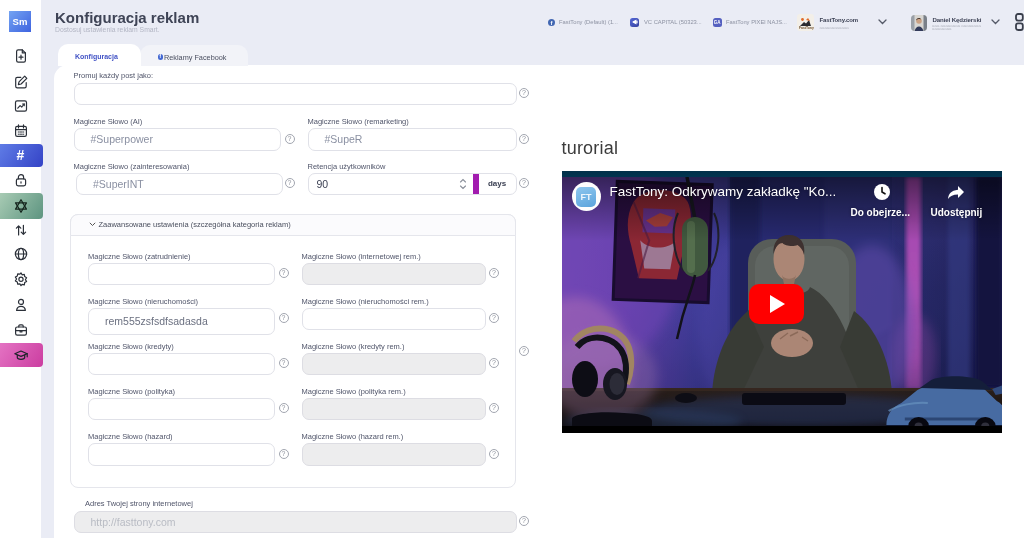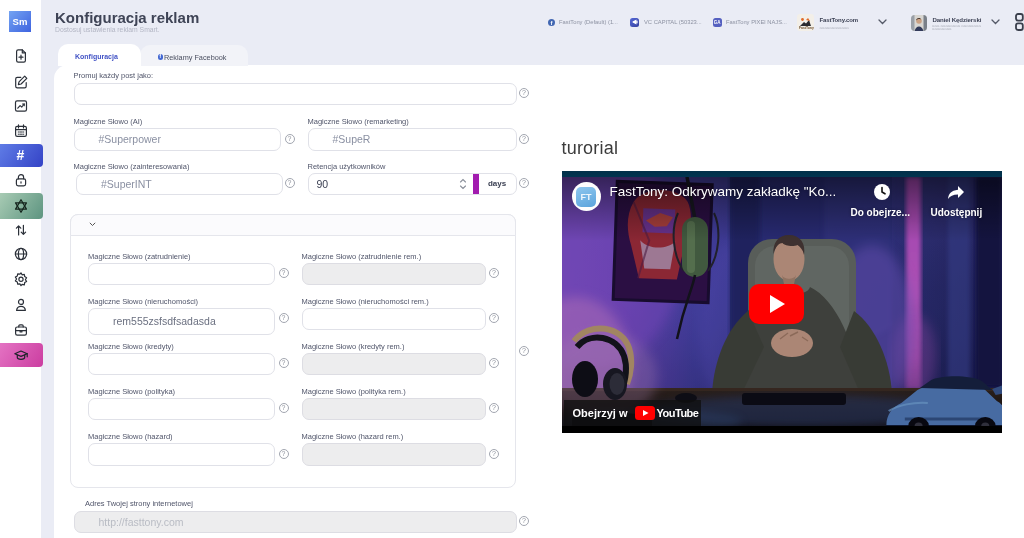--- a/index.html
+++ b/index.html
@@ -1,20 +1,20 @@
 <!DOCTYPE html>
 <html><head>
 <meta charset="utf-8">
 <style>
 *{margin:0;padding:0;box-sizing:border-box}
 html,body{width:1024px;height:538px;overflow:hidden}
 body{position:relative;background:#eaecf5;font-family:"Liberation Sans",sans-serif}
 .abs{position:absolute}
 .lbl{position:absolute;font-size:7.5px;color:#50556a;white-space:nowrap}
-.inp{position:absolute;background:#fff;border:1px solid #e0e1e8;border-radius:7px;font-size:10.5px;color:#8a90a2;display:flex;align-items:center;padding-left:24px;white-space:nowrap}
+.inp{position:absolute;background:#fff;border:1px solid #e0e1e8;border-radius:7px;font-size:10.5px;color:#8a90a2;display:flex;align-items:center;padding-left:16px;white-space:nowrap}
 .inp.dis{background:#ededee;border-color:#dddde3}
 .q{position:absolute;width:10px;height:10px;border:1px solid #a2a6b0;border-radius:50%;color:#8e929c;font-size:7px;line-height:8px;text-align:center;background:#fff}
 .sic{position:absolute;left:13px;width:16px;height:16px}
 svg{display:block}
 </style>
 </head>
 <body>
 
 <div class="abs" id="sidebar" style="left:0;top:0;width:41px;height:538px;background:#fff"></div>
 <div class="abs" style="left:9px;top:11px;width:22px;height:21px;border-radius:0;background:linear-gradient(135deg,#74a4f2,#3e63e0);color:#fff;font-size:9.5px;font-weight:bold;text-align:center;line-height:21px">Sm</div>
@@ -166,27 +166,28 @@
 </div>
 <div class="q" style="left:519px;top:178px">?</div>
 
 <div class="abs" style="left:69.5px;top:213.5px;width:446px;height:274px;border:1px solid #e5e6ec;border-radius:8px"></div>
 <div class="abs" style="left:69.5px;top:213.5px;width:446px;height:22px;background:#fbfbfd;border:1px solid #e5e6ec;border-radius:8px 8px 0 0;line-height:20px">
   <span style="position:absolute;left:18px;top:7px;width:6px;height:6px">
       <svg width="7" height="5" viewBox="0 0 7 5" fill="none" stroke="#555" stroke-width="1">
         <path d="M.8.8l2.7 2.7L6.2.8"></path>
       </svg>
     </span>
+  <span style="position:absolute;left:28px;font-size:7.5px;color:#4a4f5e">Zaawansowane ustawienia (szczegółna kategoria reklam)</span>
 </div>
 <div class="q" style="left:519px;top:346px">?</div>
 
 <div class="lbl" style="left:88px;top:251.5px">Magiczne Słowo (zatrudnienie)</div>
 <div class="inp" style="left:88px;top:262.5px;width:187px;height:22.5px"></div>
 <div class="q" style="left:278.5px;top:268px">?</div>
-<div class="lbl" style="left:301.5px;top:251.5px">Magiczne Słowo (zatrudnienie rem.)</div>
+<div class="lbl" style="left:301.5px;top:251.5px">Magiczne Słowo (internetowej rem.)</div>
 <div class="inp dis" style="left:301.5px;top:262.5px;width:184px;height:22.5px"></div>
 <div class="q" style="left:489px;top:268px">?</div>
 
 <div class="lbl" style="left:88px;top:296.5px">Magiczne Słowo (nieruchomości)</div>
 <div class="inp" style="left:88px;top:307.5px;width:187px;height:27px;color:#6b7080">rem555zsfsdfsadasda</div>
 <div class="q" style="left:278.5px;top:313px">?</div>
 <div class="lbl" style="left:301.5px;top:296.5px">Magiczne Słowo (nieruchomości rem.)</div>
 <div class="inp" style="left:301.5px;top:307.5px;width:184px;height:22.5px"></div>
 <div class="q" style="left:489px;top:313px">?</div>
 
@@ -354,23 +355,15 @@
   <div class="abs" style="left:289px;top:36px;font-size:10px;color:#fff;font-weight:bold;text-shadow:0 0 3px rgba(0,0,0,.4)">Do obejrze...</div>
 
   <svg class="abs" style="left:385px;top:14px" width="18" height="15" viewBox="0 0 18 15">
       <path d="M11 1l6 6-6 6V9.5C6 9.5 3 11 1 14c.5-5 3-8.5 10-9.2z" fill="#fff"></path>
     </svg>
   <div class="abs" style="left:369px;top:36px;font-size:10px;color:#fff;font-weight:bold;text-shadow:0 0 3px rgba(0,0,0,.4)">Udostępnij</div>
 
   <div class="abs" style="left:187px;top:113.5px;width:55px;height:40px;background:#f00;border-radius:10px"></div>
   <div class="abs" style="left:208px;top:124px;width:0;height:0;border-left:15px solid #fff;border-top:9px solid transparent;border-bottom:9px solid transparent"></div>
 
-  <div class="abs" style="left:2px;top:229px;width:137px;height:26.5px;background:rgba(15,15,15,.78);display:flex;align-items:center;padding-left:9px">
-    <span style="color:#fff;font-size:11px;font-weight:bold">Obejrzyj w</span>
-    <svg style="margin-left:7px" width="20" height="14" viewBox="0 0 20 14">
-        <rect width="20" height="14" rx="3.5" fill="#f00"></rect>
-        <path d="M8 4l5.5 3L8 10z" fill="#fff"></path>
-      </svg>
-    <span style="color:#fff;font-size:11px;font-weight:bold;letter-spacing:-.5px;margin-left:2px">YouTube</span>
-  </div>
 
   <div class="abs" style="left:0;top:255.5px;width:440px;height:7px;background:#000"></div>
 </div>
 
 </body></html>

